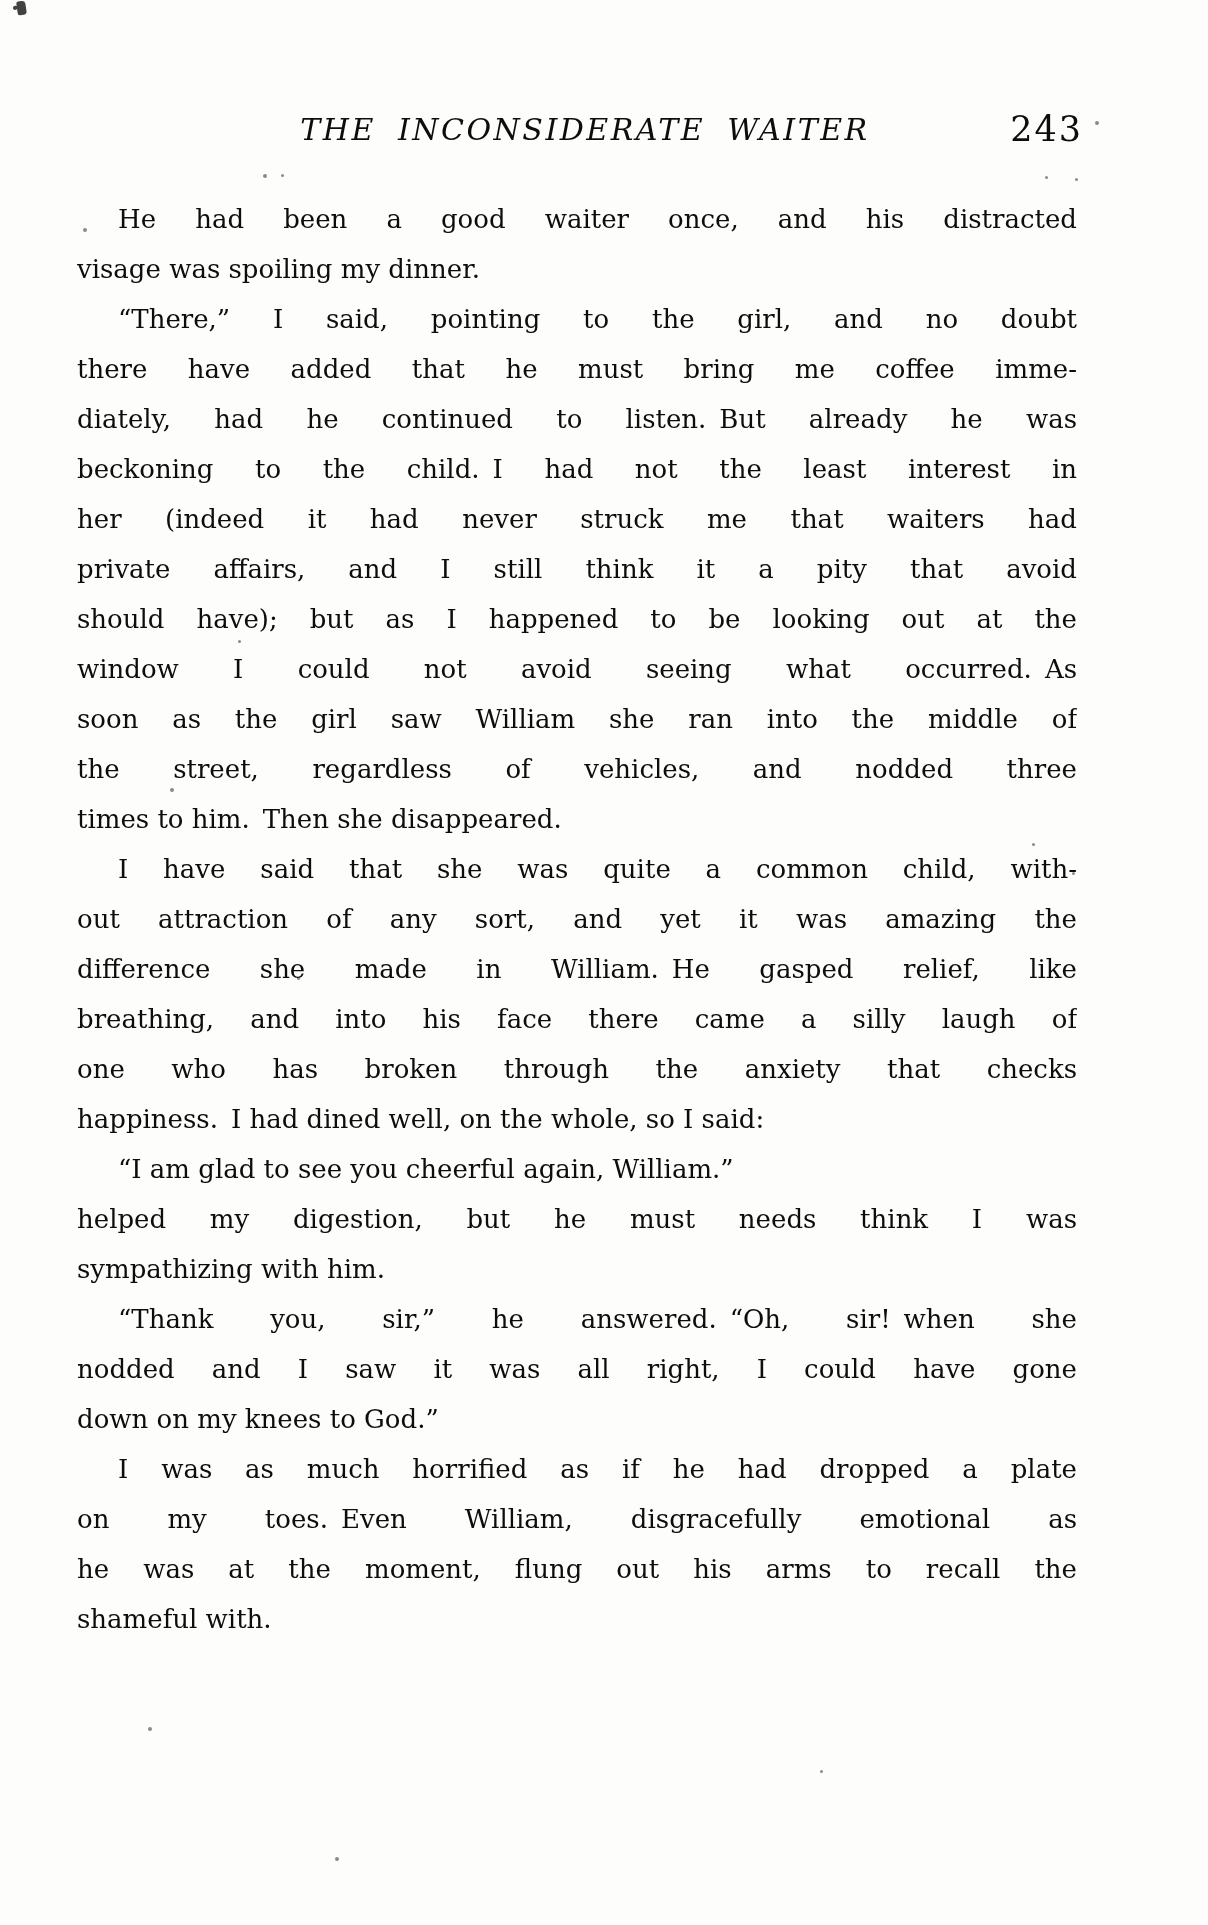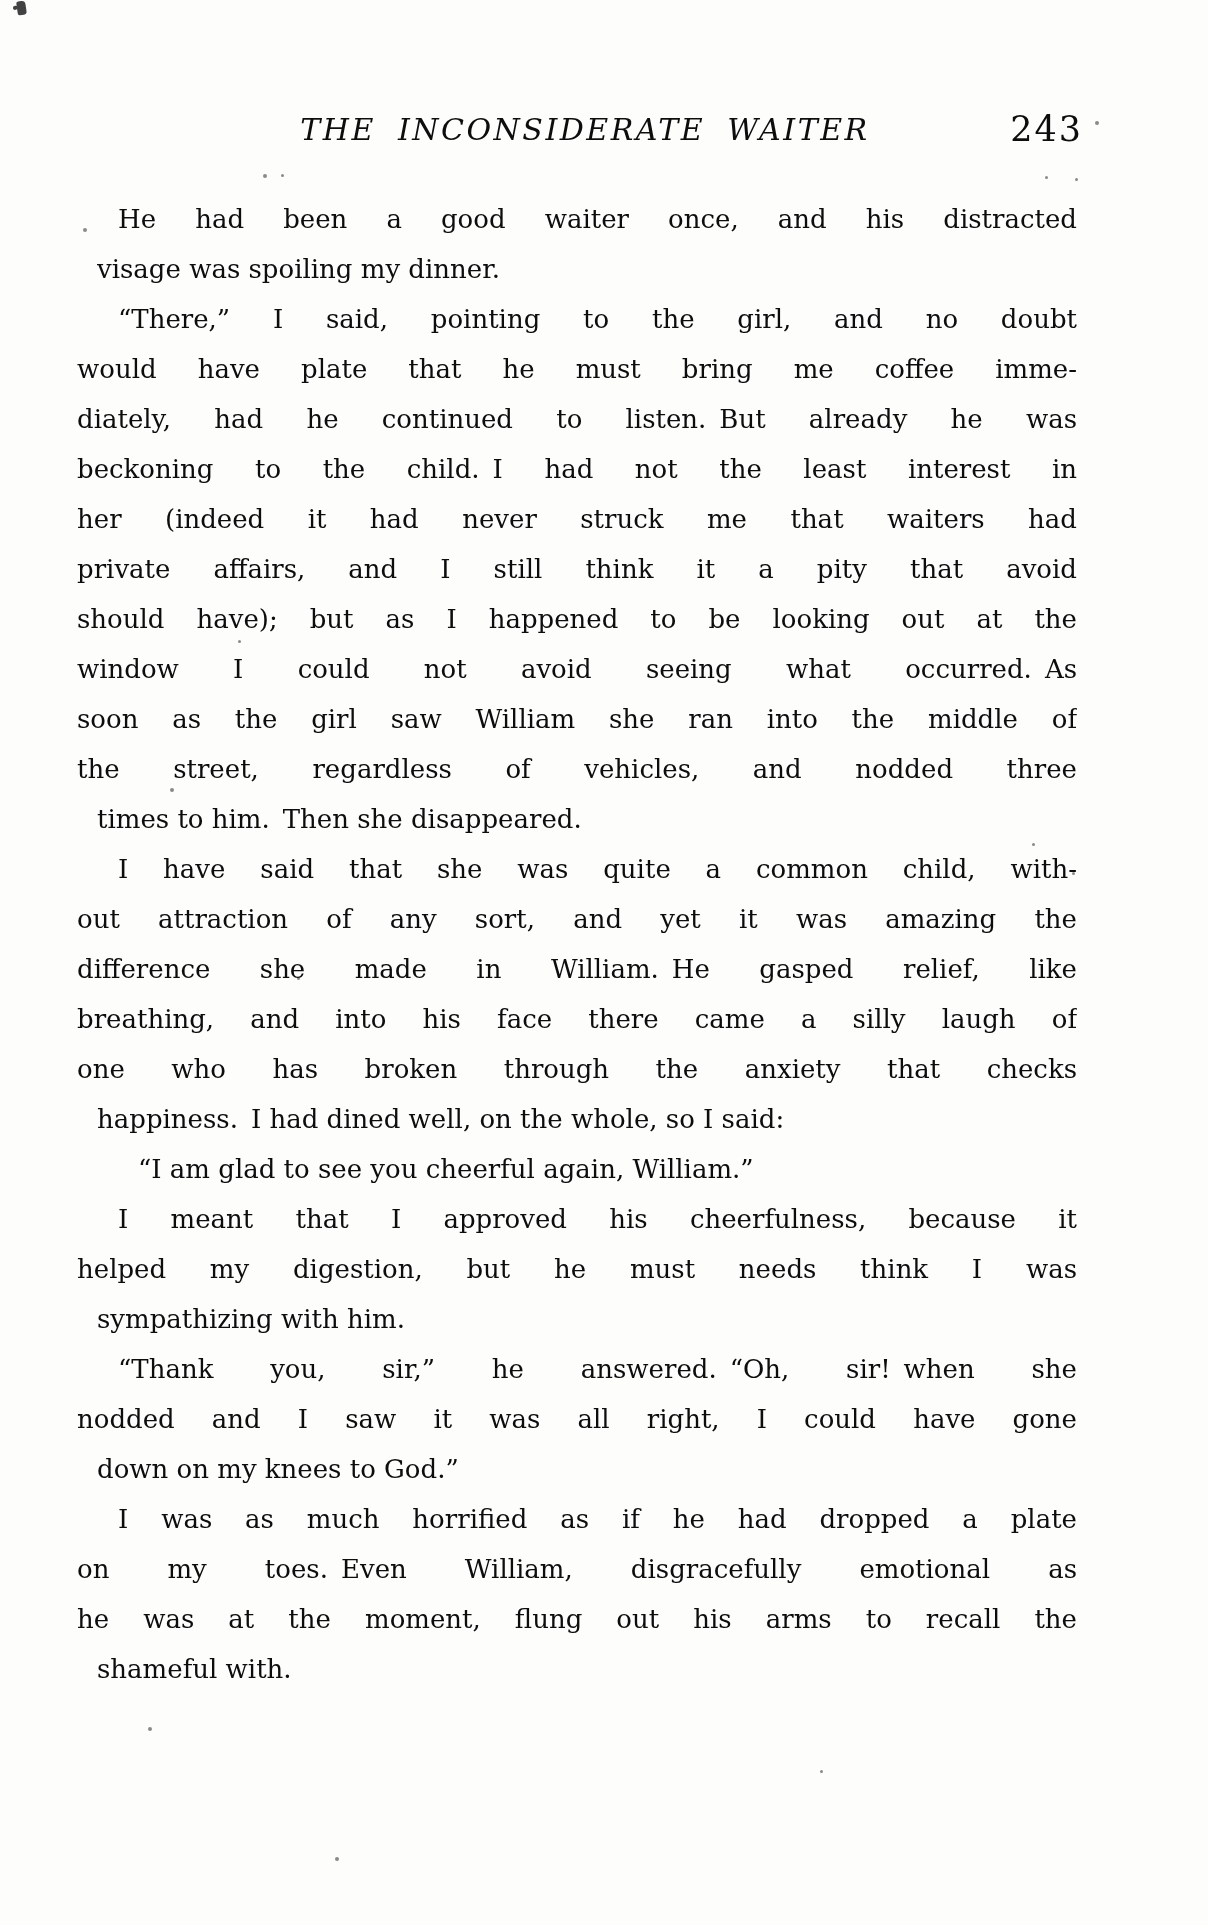--- a/index.html
+++ b/index.html
@@ -34,21 +34,21 @@
     position:absolute; left:77px; top:194px; width:1000px;
     font-size:26px;
   }
   .line {
     height:50px; line-height:50px;
     text-align:justify;
     
     text-align-last:justify;
     overflow:hidden;
   }
-  .line.last { text-align-last:left;margin-left:20px; }
+  .line.last { text-align-last:left; }
   .line.indent { padding-left:41px; }
   
   .speck {
     position:absolute; background:#2c2c2c; border-radius:50%; opacity:.55;
   }
   .corner-mark {
     position:absolute; left:17px; top:1px; width:9px; height:14px;
     background:#222; opacity:.85;
     border-radius:2px 4px 3px 2px;
     transform:rotate(-8deg);
@@ -68,38 +68,37 @@
   <div class="running-header">
     <span class="running-title">THE INCONSIDERATE WAITER</span>
     <span class="page-number">243</span>
   </div>
 
   <div class="page-body">
 
   <div class="line indent">He had been a good waiter once, and his distracted</div>
       <div class="line last">visage was spoiling my dinner.</div>
       <div class="line indent">“There,” I said, pointing to the girl, and no doubt</div>
-      <div class="line">would have plate that he must bring me coffee imme-</div>
+      <div class="line">there have added that he must bring me coffee imme-</div>
       <div class="line">diately, had he continued to listen. But already he was</div>
       <div class="line">beckoning to the child. I had not the least interest in</div>
       <div class="line">her (indeed it had never struck me that waiters had</div>
       <div class="line">private affairs, and I still think it a pity that avoid</div>
       <div class="line">should have); but as I happened to be looking out at the</div>
       <div class="line">window I could not avoid seeing what occurred. As</div>
       <div class="line">soon as the girl saw William she ran into the middle of</div>
       <div class="line">the street, regardless of vehicles, and nodded three</div>
       <div class="line last">times to him. Then she disappeared.</div>
       <div class="line indent">I have said that she was quite a common child, with-</div>
       <div class="line">out attraction of any sort, and yet it was amazing the</div>
       <div class="line">difference she made in William. He gasped relief, like</div>
       <div class="line">breathing, and into his face there came a silly laugh of</div>
       <div class="line">one who has broken through the anxiety that checks</div>
       <div class="line last">happiness. I had dined well, on the whole, so I said:</div>
       <div class="line indent last">“I am glad to see you cheerful again, William.”</div>
-      <div class="line indent">I meant that I approved his cheerfulness, because it</div>
       <div class="line">helped my digestion, but he must needs think I was</div>
       <div class="line last">sympathizing with him.</div>
       <div class="line indent">“Thank you, sir,” he answered. “Oh, sir! when she</div>
       <div class="line">nodded and I saw it was all right, I could have gone</div>
       <div class="line last">down on my knees to God.”</div>
       <div class="line indent">I was as much horrified as if he had dropped a plate</div>
       <div class="line">on my toes. Even William, disgracefully emotional as</div>
       <div class="line">he was at the moment, flung out his arms to recall the</div>
       <div class="line last">shameful with.</div>
     </div>

